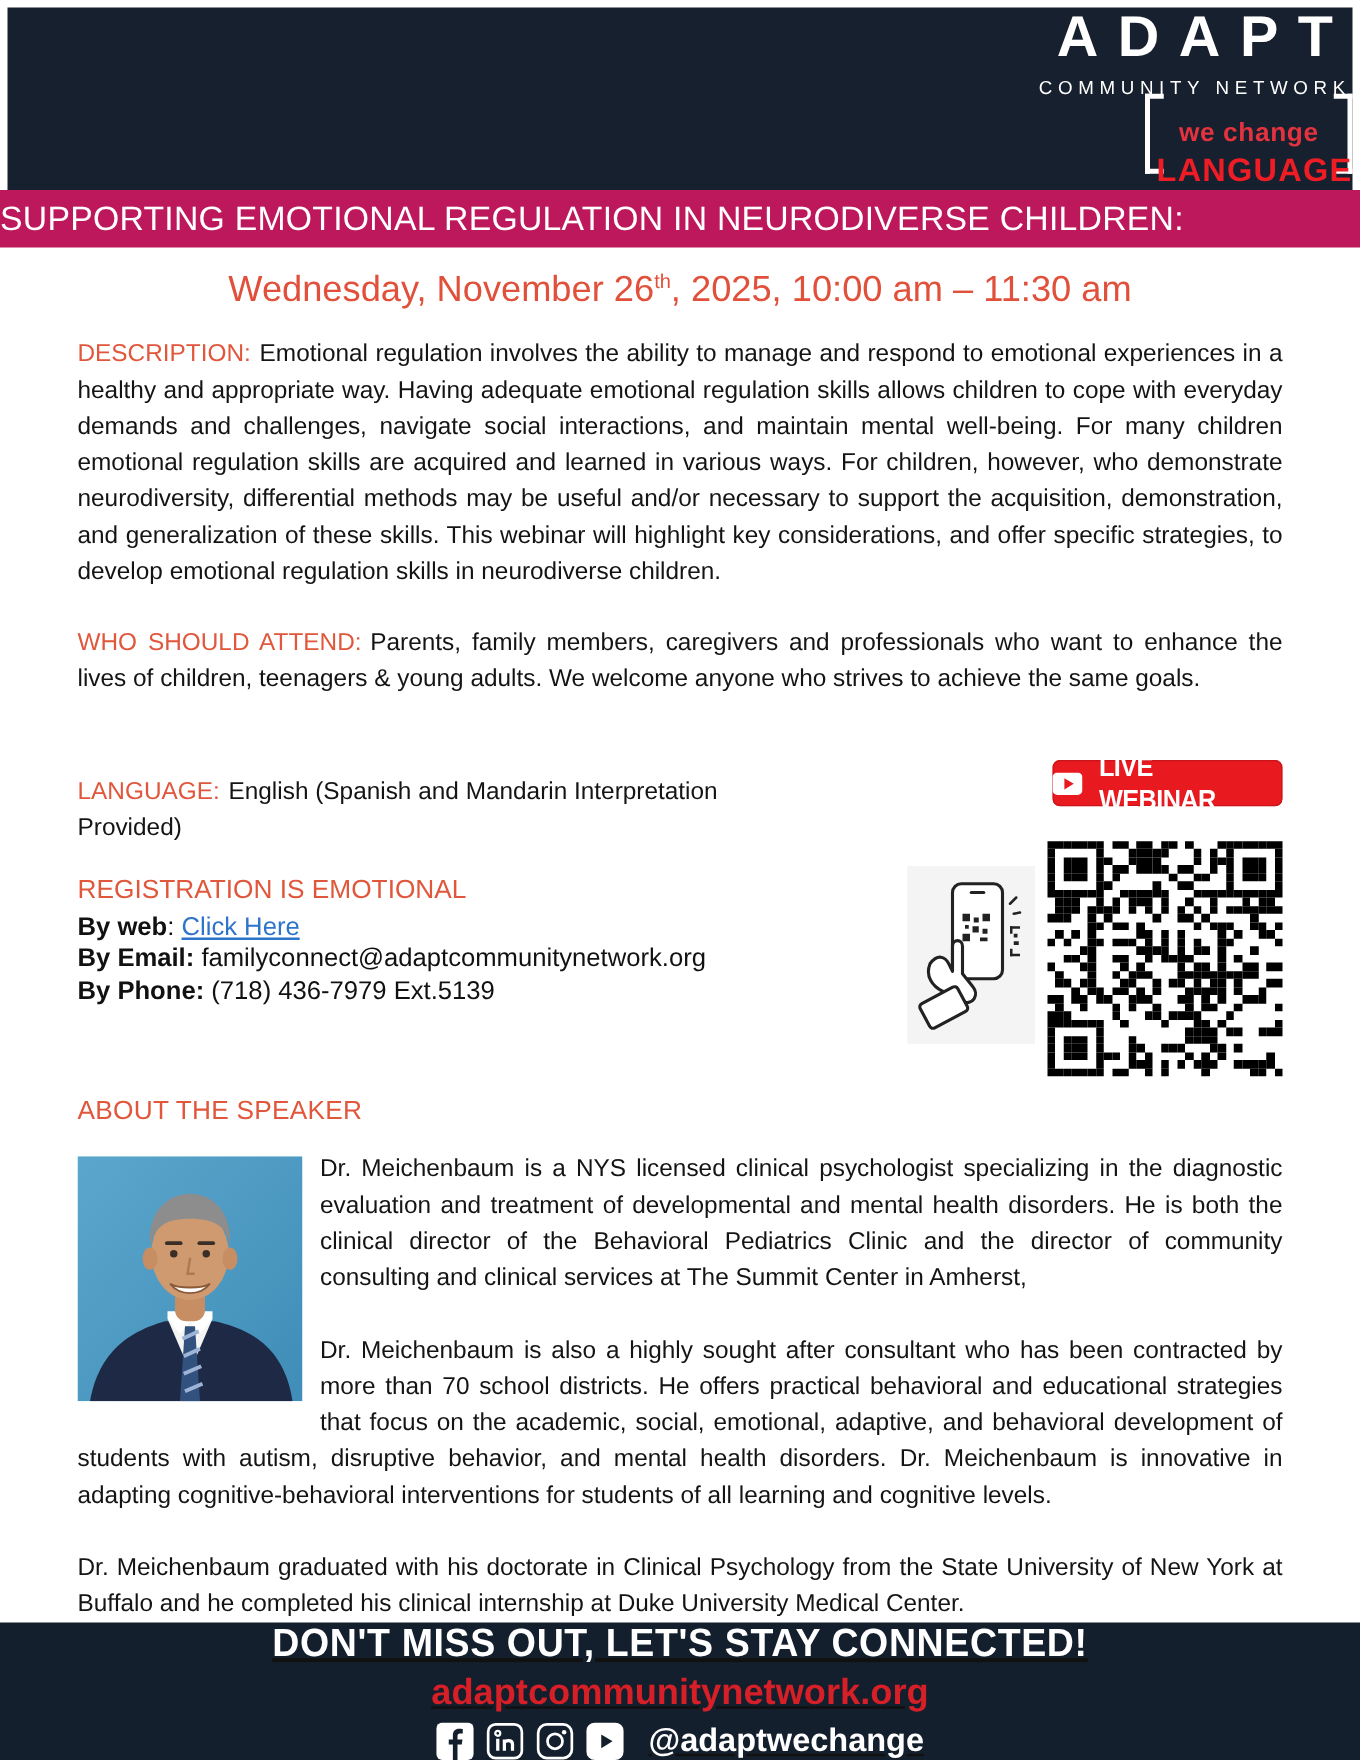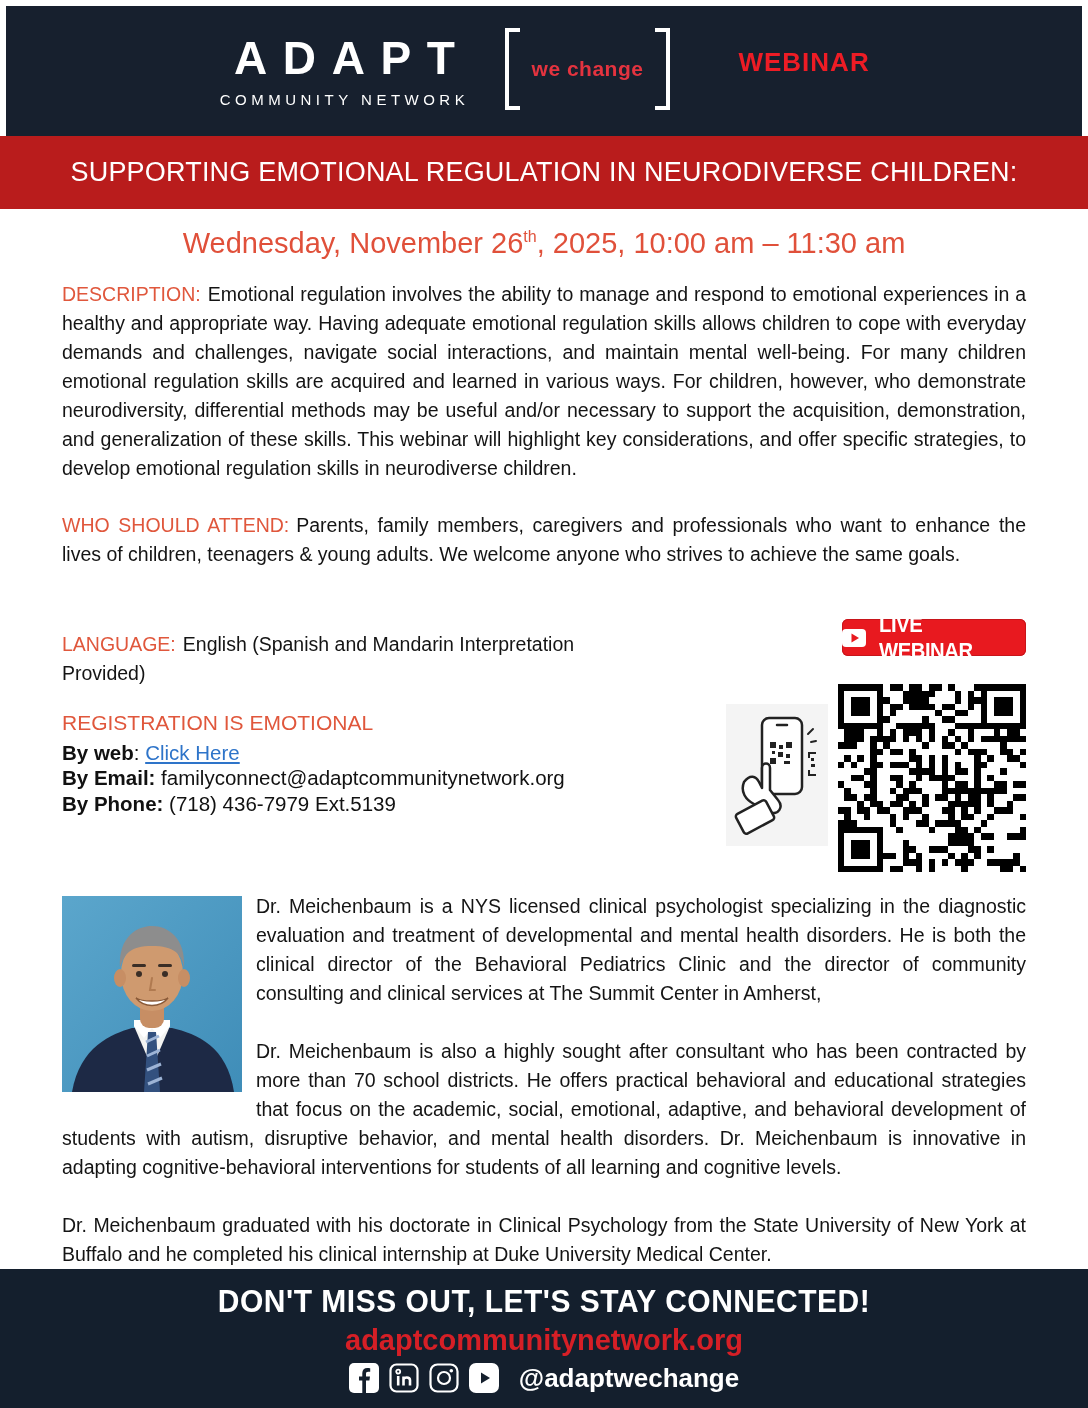--- a/index.html
+++ b/index.html
@@ -10,21 +10,21 @@
     color: #111111;
     display: flex; flex-direction: column;
     overflow: hidden; position: relative;
   }
 
   
   .header {
     margin: 6px 6px 0 6px;
     height: 146px;
     background: #17202e;
-    display: flex; align-items: center; justify-content: center;
+    display: flex; align-items: flex-end; justify-content: center; flex-direction: column;
   }
   .logo-stack { text-align: center; }
   .logo-title {
     color: #ffffff; font-size: 46px; font-weight: bold;
     letter-spacing: 0.34em; text-indent: 0.34em; line-height: 1;
   }
   .logo-subtitle {
     color: #ffffff; font-size: 15px; font-weight: normal;
     letter-spacing: 0.30em; margin-top: 10px;
   }
@@ -39,22 +39,22 @@
     color: #e4333f; font-size: 21px; font-weight: bold;
     display: flex; align-items: center; padding: 0 12px; letter-spacing: 0.5px;
   }
   .webinar-badge {
     color: #ee1c25; font-size: 26px; font-weight: bold;
     letter-spacing: 1px; margin-left: 68px; margin-top: -18px;
   }
 
   
   .banner {
-    height: 82px; background: #b91c1c;
-    display: flex; flex-direction: column; align-items: center; justify-content: center;
+    height: 82px; background: #be185d;
+    display: flex; flex-direction: column; align-items: flex-start; justify-content: center;
     gap: 4px;
   }
   .banner-line {
     color: #ffffff; font-size: 27px; line-height: 1.2;
     text-align: center; letter-spacing: 0.2px;
   }
 
   
   .date-line {
     margin-top: 18px; text-align: center;
@@ -112,20 +112,21 @@
     display: block;
   }
   .bio-para2 { margin-top: 29px; }
   .bio-para3 { margin-top: 29px; clear: none; }
 
   
   .footer {
     margin-top: auto; height: 156px; background: #141f2d;
     display: flex; flex-direction: column; align-items: center; justify-content: center;
     gap: 6px;
+    text-decoration: underline;
   }
   .footer-headline {
     color: #ffffff; font-size: 30px; font-weight: bold; letter-spacing: 0.5px;
     transform: scaleY(1.05);
   }
   .footer-website { color: #d61f26; font-size: 29px; font-weight: bold; }
   .footer-social { display: flex; align-items: center; gap: 10px; }
   .social-icon { display: inline-flex; }
   .footer-handle { color: #ffffff; font-size: 26px; font-weight: bold; margin-left: 10px; }
 </style>
@@ -135,21 +136,21 @@
 <div class="header">
   <div class="logo-stack">
     <div class="logo-title">ADAPT</div>
     <div class="logo-subtitle">COMMUNITY NETWORK</div>
   </div>
   <div class="bracket-group">
     <div class="bracket-bar left"></div>
     <div class="bracket-text">we change</div>
     <div class="bracket-bar right"></div>
   </div>
-  <div class="webinar-badge">WEBINAR</div>
+  <div class="webinar-badge">LANGUAGE</div>
 </div>
 
 <div class="banner">
   <div class="banner-line">SUPPORTING EMOTIONAL REGULATION IN NEURODIVERSE CHILDREN:</div>
 </div>
 
 <div class="date-line"><span>Wednesday, November 26</span><sup>th</sup><span>, 2025, 10:00 am – 11:30 am</span></div>
 
 <div class="content">
 
@@ -1055,20 +1056,21 @@
             <div></div>
             <div class="qd"></div>
             <div class="qd"></div>
             <div></div>
             <div class="qd"></div>
           </div>
       </div>
     </div>
   </div>
 
+  <div class="speaker-heading">ABOUT THE SPEAKER</div>
 
   <div class="speaker-bio">
     <span class="speaker-photo">
       <svg width="180" height="196" viewBox="0 0 180 196">
         <defs>
           <linearGradient id="bgblue" x1="0" y1="0" x2="1" y2="1">
             <stop offset="0" stop-color="#5ba6cc"></stop>
               <stop offset="1" stop-color="#3f8db8"></stop>
           </linearGradient>
         </defs>

